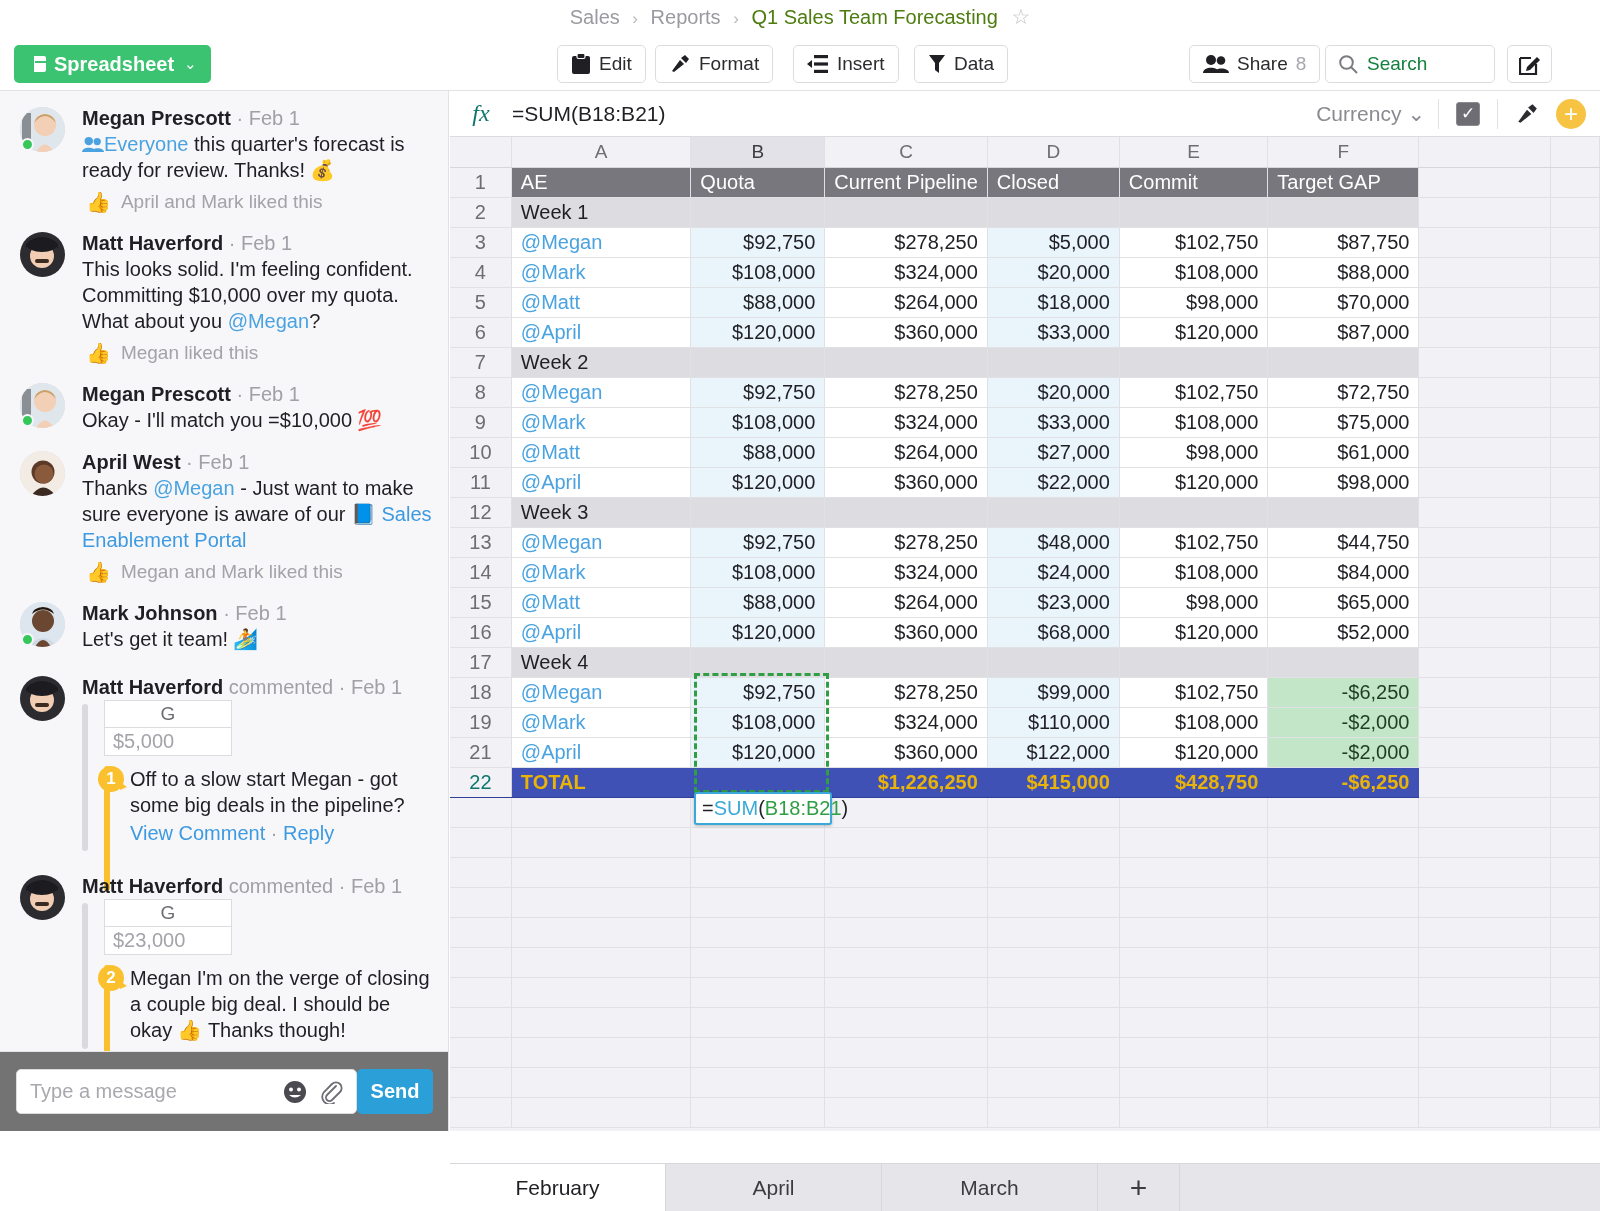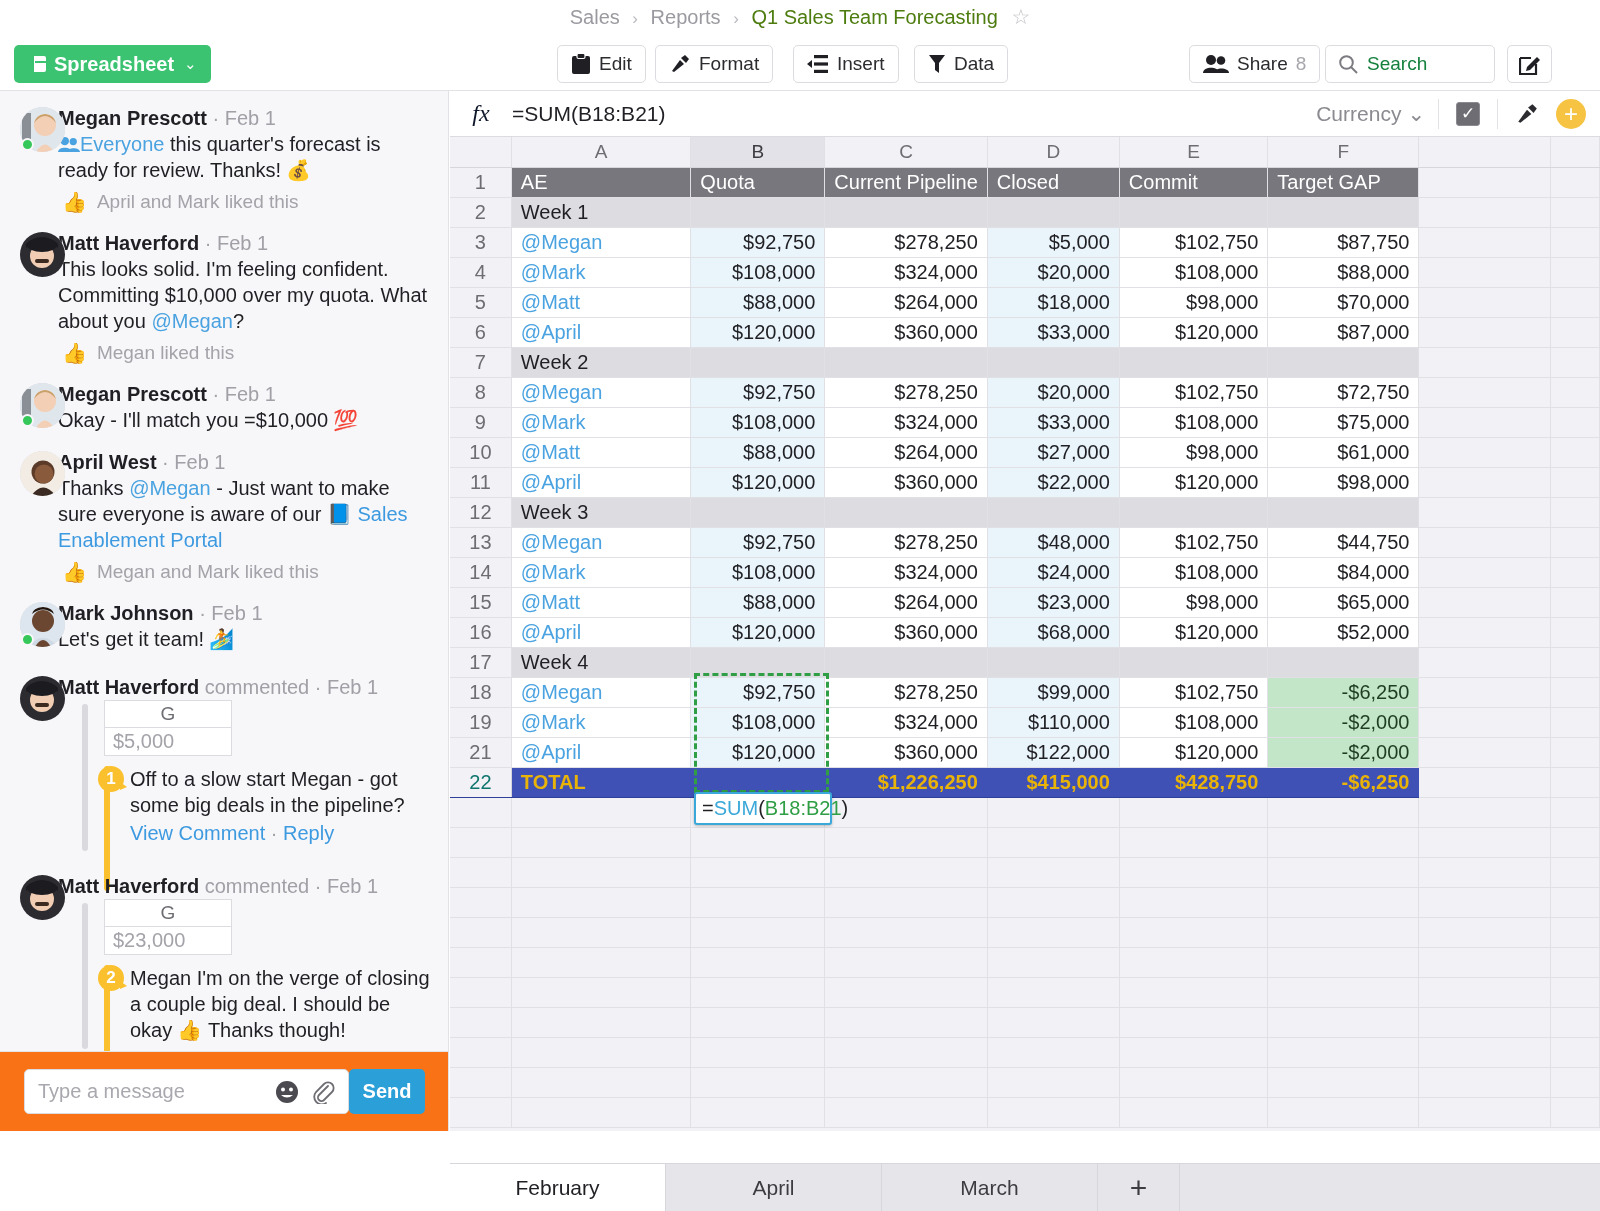--- a/index.html
+++ b/index.html
@@ -84,21 +84,21 @@
   .avwrap { position: absolute; left: 20px; top: 2px; width: 45px; height: 45px; }
   .av {
     width: 45px; height: 45px; border-radius: 50%;
     background: #d8d8de; overflow: hidden; position: relative;
   }
   .av .face { position:absolute; left:0; top:0; width:100%; height:100%; }
   .dot {
     position: absolute; left: 1px; bottom: 1px; width: 13px; height: 13px;
     border-radius: 50%; background: #35c759; border: 2px solid #f7f7f9;
   }
-  .body { margin-left: 38px; }
+  .body { margin-left: 62px; }
   .mhead { font-size: 20px; line-height: 26px; white-space: nowrap; }
   .mname { font-weight: bold; color: #1f1f24; }
   .mverb { color: #a0a0a6; font-weight: normal; }
   .mdate { color: #a0a0a6; font-weight: normal; }
   .mtext { font-size: 20px; line-height: 26px; color: #1f1f24; }
   .mention { color: #4aa3e0; }
   .link { color: #3d9ae0; }
   .likes {
     font-size: 19px; color: #a3a3a9; margin-top: 7px;
     display: flex; align-items: center; gap: 10px; padding-left: 4px;
@@ -130,22 +130,22 @@
     content:''; position:absolute; right:-3px; bottom:2px;
     border-left: 7px solid #fbc02d; border-top: 5px solid transparent;
     border-bottom: 3px solid transparent;
   }
   .cmttext { margin-left: 26px; font-size: 20px; line-height: 26px; color: #1f1f24; }
   .cmtactions { margin-left: 26px; margin-top: 4px; font-size: 20px; color: #3d9ae0; }
   .cmtactions .d { color: #a0a0a6; }
 
   #composer {
     position: absolute; left: 0; bottom: 0; width: 449px; height: 80px;
-    background: #f97316; border-top: 1px solid #e4e4e8;
-    display: flex; align-items: center; padding: 0 24px; gap: 0;
+    background: #737373; border-top: 1px solid #e4e4e8;
+    display: flex; align-items: center; padding: 0 16px; gap: 0;
   }
   #msgfield {
     flex: 1; height: 45px; background: #fff; border: 1px solid #dcdce0;
     border-radius: 5px; display: flex; align-items: center;
     padding: 0 13px; gap: 12px;
   }
   #msgfield .ph { flex: 1; font-size: 20px; color: #a8a8ae; }
   #sendbtn {
     width: 76px; height: 45px; background: #2a9fd8; border-radius: 5px;
     color: #fff; font-size: 20px; font-weight: bold;
@@ -153,21 +153,21 @@
   }
 
   
   #fbar {
     position: absolute; left: 450px; top: 91px; width: 1150px; height: 46px;
     background: #fff; border-bottom: 1px solid #dcdce0;
     display: flex; align-items: center;
   }
   #fx {
     width: 62px; text-align: center; font-style: italic;
-    font-family: "Liberation Serif", serif; font-size: 24px; color: #0f172a;
+    font-family: "Liberation Serif", serif; font-size: 24px; color: #0f766e;
   }
   #fval { flex: 1; font-size: 21px; color: #1f1f24; }
   #fmtsel {
     font-size: 21px; color: #8a8a90; display: flex; align-items: center; gap: 6px;
     padding-right: 13px; cursor: pointer;
   }
   .fsep { width: 1px; height: 30px; background: #e2e2e6; }
   .ficon { width: 58px; display: flex; align-items: center; justify-content: center; cursor: pointer; }
   #plusbtn {
     width: 30px; height: 30px; border-radius: 50%; background: #f6c343;

